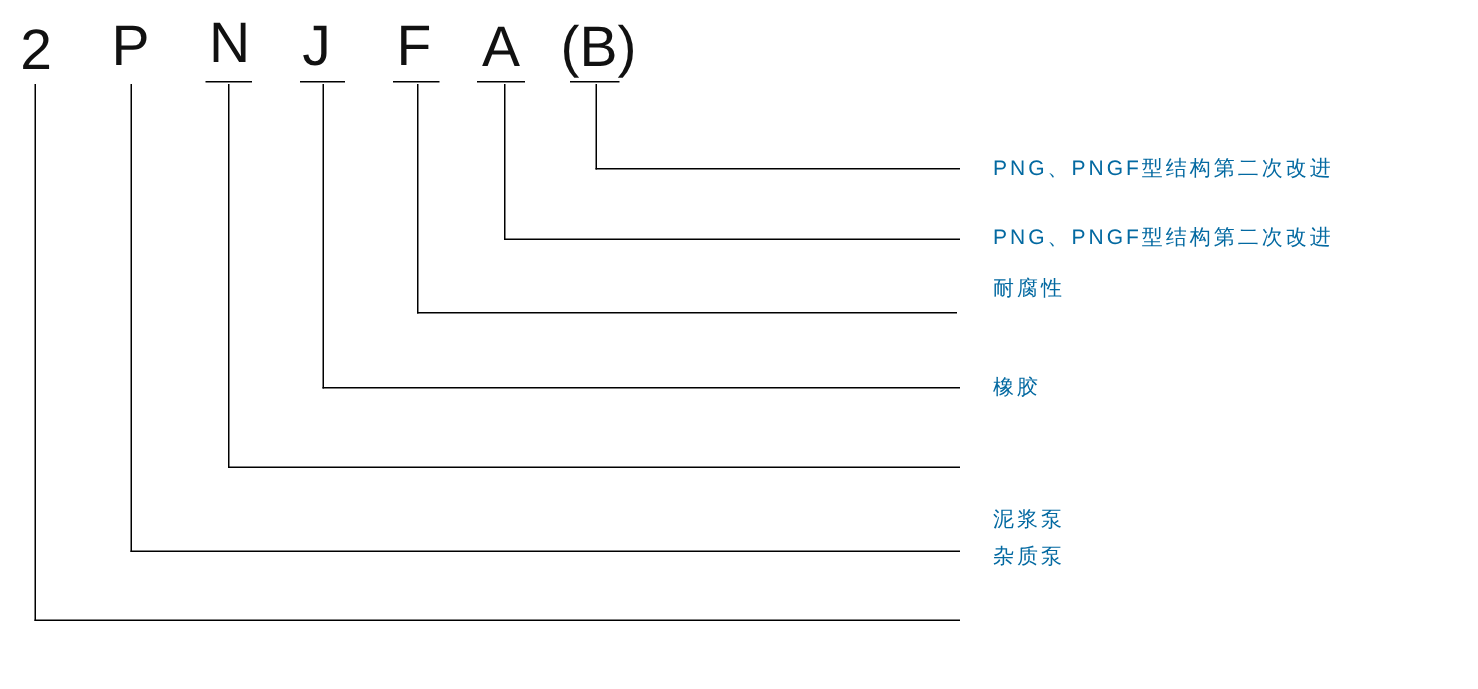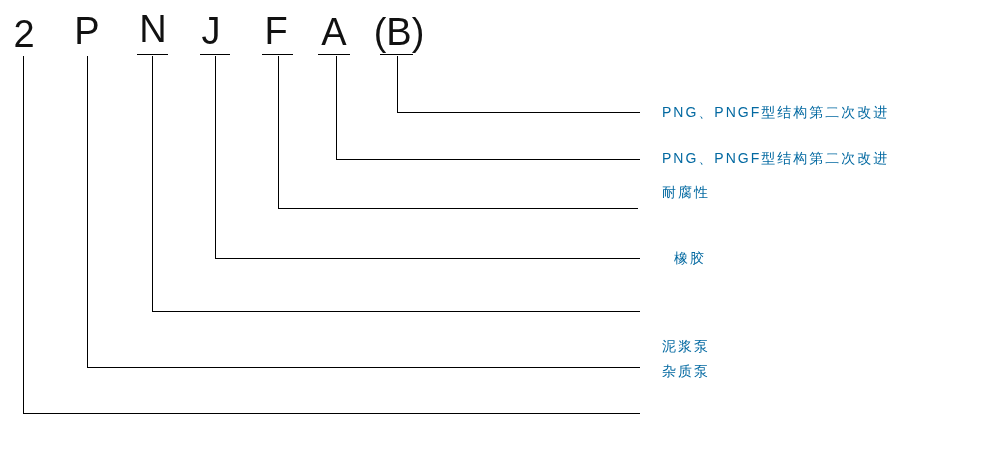--- a/index.html
+++ b/index.html
@@ -81,17 +81,17 @@
   <div class="hline" style="left:336px; top:159px; width:304px;"></div>
   <div class="hline" style="left:278px; top:208px; width:360px;"></div>
   <div class="hline" style="left:215px; top:258px; width:425px;"></div>
   <div class="hline" style="left:152px; top:311px; width:488px;"></div>
   <div class="hline" style="left:87px;  top:367px; width:553px;"></div>
   <div class="hline" style="left:23px;  top:413px; width:617px;"></div>
 
   <div class="leader-label" style="top:112px;">PNG、PNGF型结构第二次改进</div>
   <div class="leader-label" style="top:158px;">PNG、PNGF型结构第二次改进</div>
   <div class="leader-label" style="top:192px;">耐腐性</div>
-  <div class="leader-label" style="top:258px;margin-left:12px;">橡胶</div>
+  <div class="leader-label" style="top:258px;">橡胶</div>
   <div class="leader-label" style="top:310px;margin-top:36px;">泥浆泵</div>
   <div class="leader-label" style="top:371px;">杂质泵</div>
 
 </div>
 
 </body></html>

